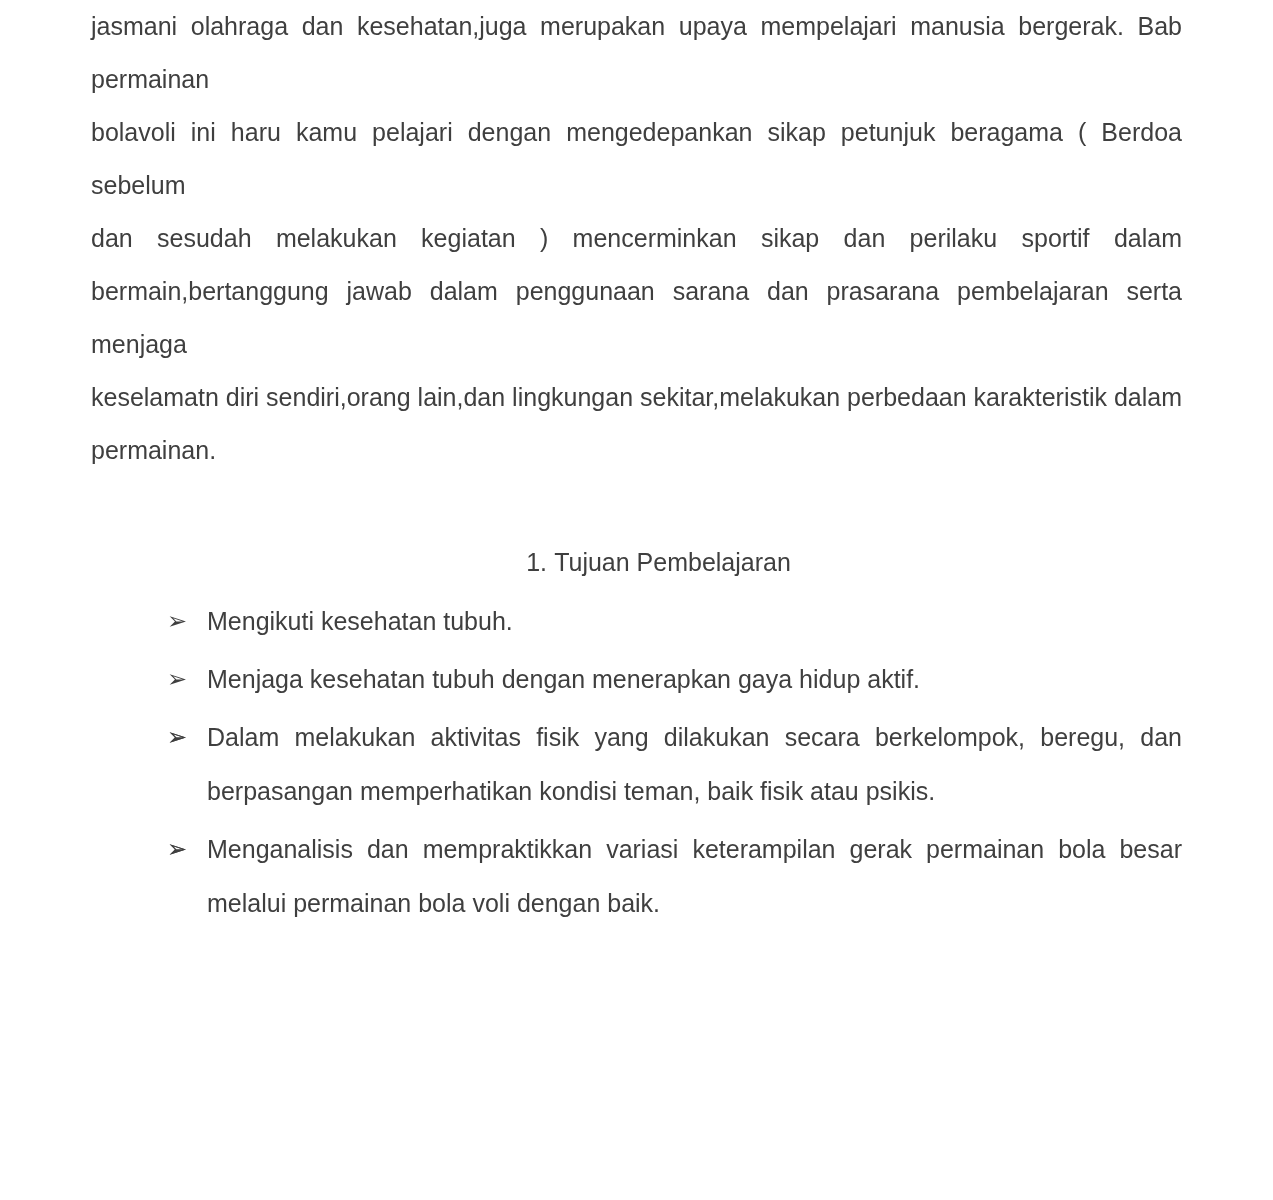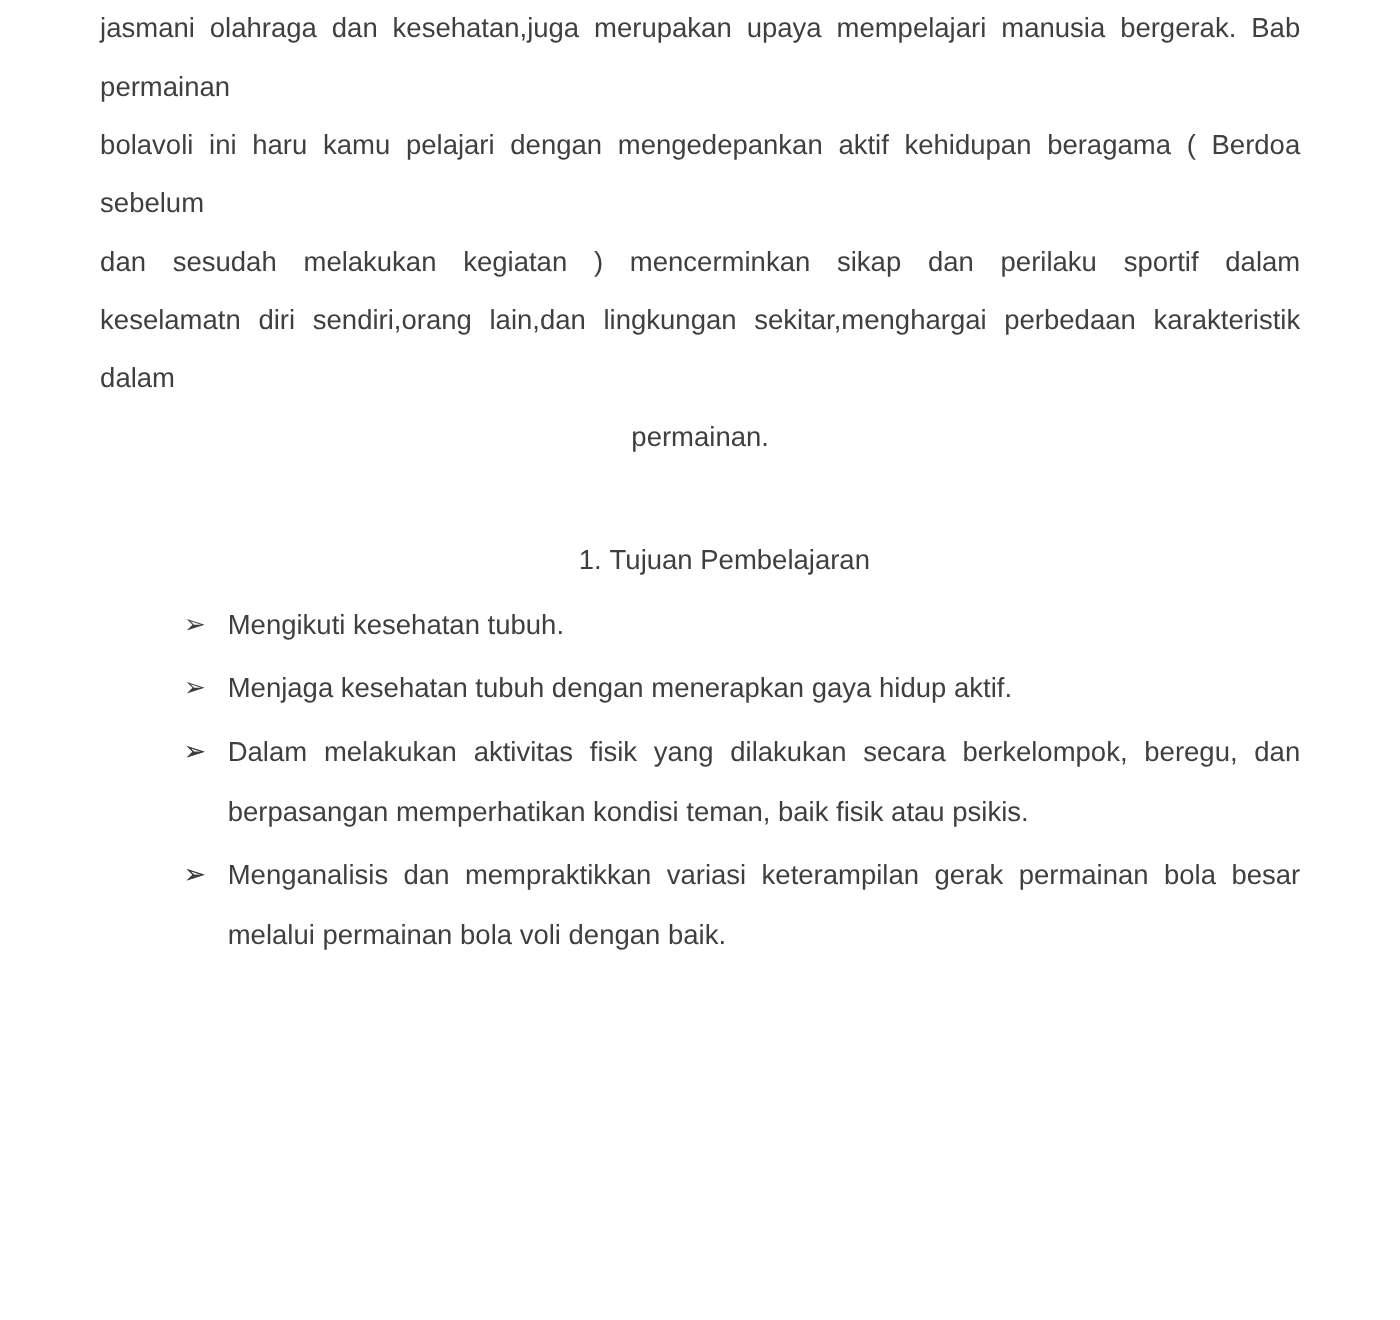--- a/index.html
+++ b/index.html
@@ -24,21 +24,21 @@
   }
   .para {
     line-height: 53px;
   }
   .para-line {
     text-align: justify;
     text-align-last: justify;
     white-space: normal;
   }
   .para-line.last-line {
-    text-align: center;
+    text-align: left;
     text-align-last: auto;
   }
   .objectives {
     margin-top: 59px;
   }
   .heading-row {
     line-height: 53px;
     padding-left: 37px;
     text-align: center;
   }
@@ -64,23 +64,24 @@
     color: #3f3f3f;
   }
 </style>
 </head>
 <body>
 
 <div class="page">
 
   <div class="para">
     <div class="para-line">jasmani olahraga dan kesehatan,juga merupakan upaya mempelajari manusia bergerak. Bab permainan</div>
-    <div class="para-line">bolavoli ini haru kamu pelajari dengan mengedepankan aktif kehidupan beragama ( Berdoa sebelum</div>
+    <div class="para-line">bolavoli ini haru kamu pelajari dengan mengedepankan sikap petunjuk beragama ( Berdoa sebelum</div>
     <div class="para-line">dan sesudah melakukan kegiatan ) mencerminkan sikap dan perilaku sportif dalam</div>
-    <div class="para-line">keselamatn diri sendiri,orang lain,dan lingkungan sekitar,menghargai perbedaan karakteristik dalam</div>
+    <div class="para-line">bermain,bertanggung jawab dalam penggunaan sarana dan prasarana pembelajaran serta menjaga</div>
+    <div class="para-line">keselamatn diri sendiri,orang lain,dan lingkungan sekitar,melakukan perbedaan karakteristik dalam</div>
     <div class="para-line last-line">permainan.</div>
   </div>
 
   <div class="objectives">
 
     <div class="heading-row">
       <span class="heading-number">1.</span><span>Tujuan Pembelajaran</span>
     </div>
 
     <div class="bullet-list">

